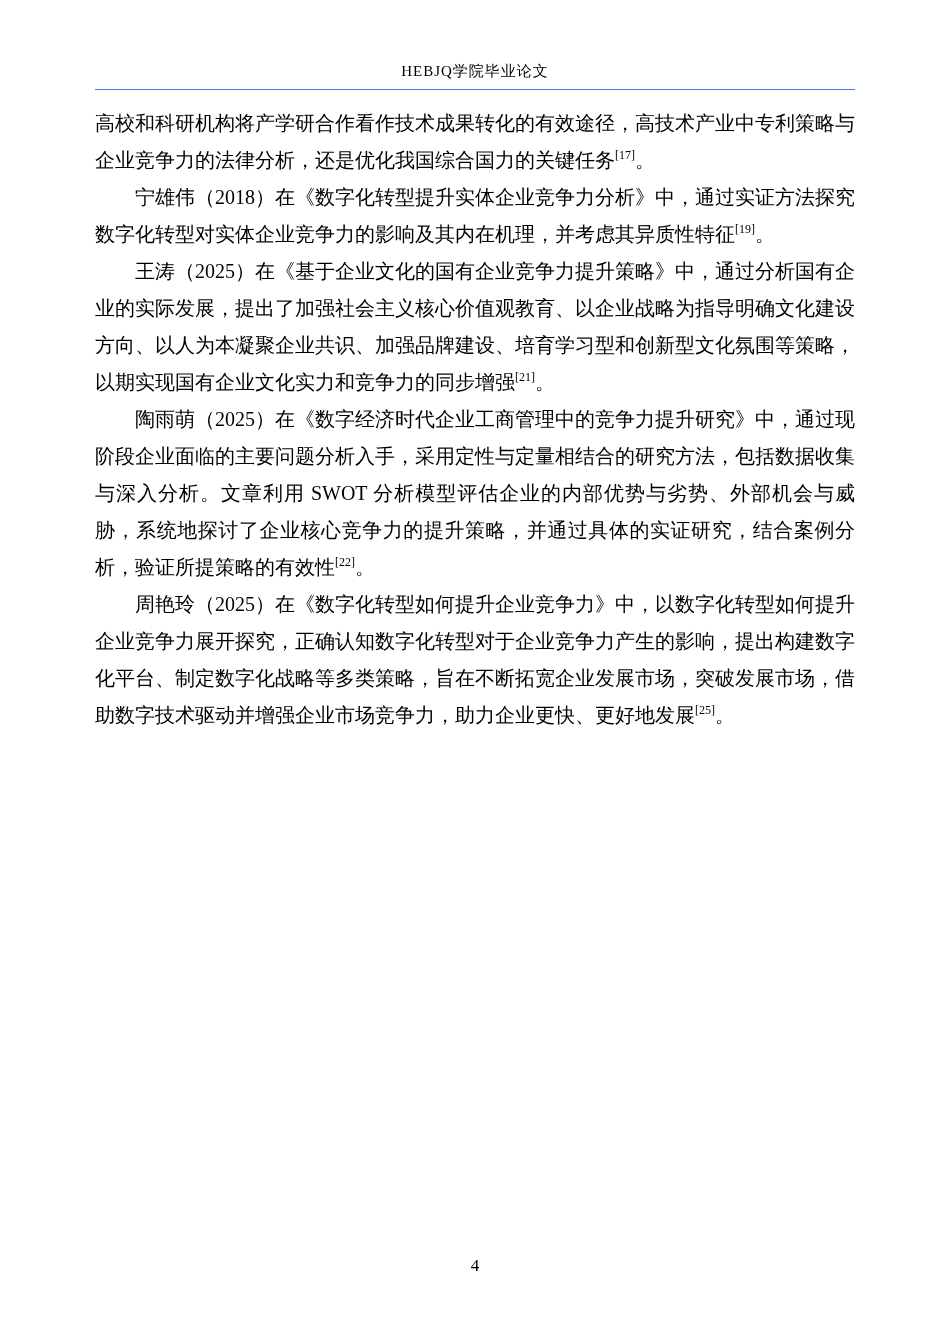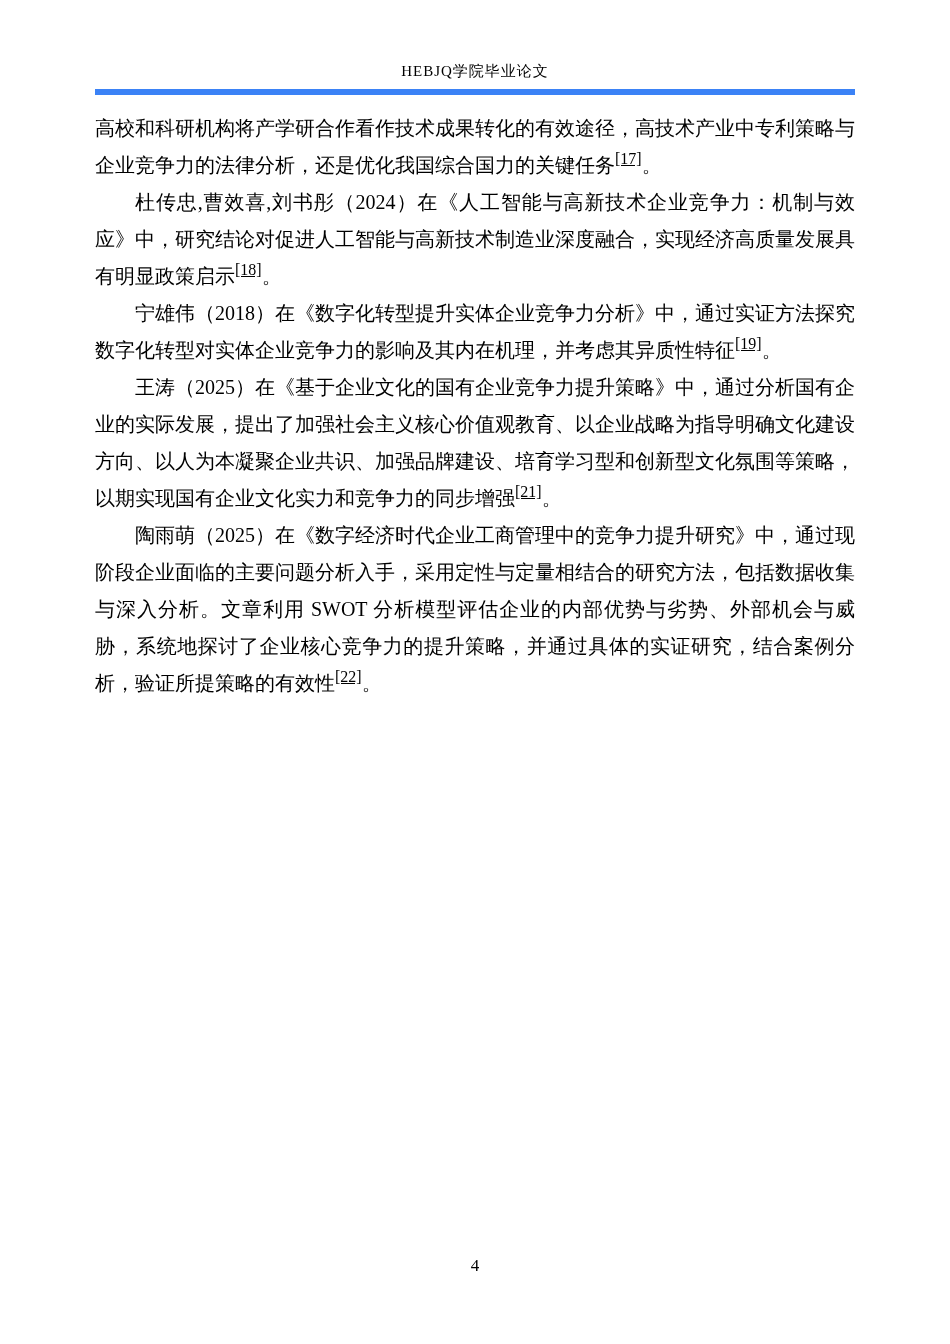--- a/index.html
+++ b/index.html
@@ -17,21 +17,21 @@
     position: relative;
     width: 950px;
     height: 1344px;
     box-sizing: border-box;
     background: #ffffff;
     padding: 62px 95px 0 95px;
     overflow: hidden;
   }
   .page-header {
     text-align: center;
-    border-bottom: 6px solid #3b82f6;
+    border-bottom: 1px solid #3b82f6;
     padding-bottom: 9px;
   }
   .header-title {
     font-size: 15px;
     letter-spacing: 1px;
     line-height: 18px;
   }
   .page-body {
     margin-top: 15px;
     font-size: 20px;
@@ -41,24 +41,23 @@
   }
   .para {
     margin: 0;
     padding: 0;
     text-indent: 2em;
   }
   .para.no-indent {
     text-indent: 0;
   }
   sup.cite {
-    font-size: 16px;
+    font-size: 12px;
     line-height: 0;
     vertical-align: super;
-    text-decoration: underline;
   }
   .page-footer {
     position: absolute;
     left: 0;
     bottom: 68px;
     width: 100%;
     text-align: center;
   }
   .page-number {
     font-size: 17px;
@@ -70,31 +69,31 @@
 <div class="page">
 
   <header class="page-header">
     <div class="header-title">HEBJQ学院毕业论文</div>
   </header>
 
   <main class="page-body">
 
     <p class="para no-indent"><span>高校和科研机构将产学研合作看作技术成果转化的有效途径，高技术产业中专利策略与企业竞争力的法律分析，还是优化我国综合国力的关键任务</span><sup class="cite">[17]</sup><span>。</span></p>
 
-    <p class="para"><span>杜传忠,曹效喜,刘书彤（2024）在《人工智能与高新技术企业竞争力：机制与效应》中，研究结论对促进人工智能与高新技术制造业深度融合，实现经济高质量发展具有明显政策启示</span><sup class="cite">[18]</sup><span>。</span></p>
 
     <p class="para"><span>宁雄伟（2018）在《数字化转型提升实体企业竞争力分析》中，通过实证方法探究数字化转型对实体企业竞争力的影响及其内在机理，并考虑其异质性特征</span><sup class="cite">[19]</sup><span>。</span></p>
 
 
     <p class="para"><span>王涛（2025）在《基于企业文化的国有企业竞争力提升策略》中，通过分析国有企业的实际发展，提出了加强社会主义核心价值观教育、以企业战略为指导明确文化建设方向、以人为本凝聚企业共识、加强品牌建设、培育学习型和创新型文化氛围等策略，以期实现国有企业文化实力和竞争力的同步增强</span><sup class="cite">[21]</sup><span>。</span></p>
 
     <p class="para"><span>陶雨萌（2025）在《数字经济时代企业工商管理中的竞争力提升研究》中，通过现阶段企业面临的主要问题分析入手，采用定性与定量相结合的研究方法，包括数据收集与深入分析。文章利用 SWOT 分析模型评估企业的内部优势与劣势、外部机会与威胁，系统地探讨了企业核心竞争力的提升策略，并通过具体的实证研究，结合案例分析，验证所提策略的有效性</span><sup class="cite">[22]</sup><span>。</span></p>
 
 
 
+    <p class="para"><span>周艳玲（2025）在《数字化转型如何提升企业竞争力》中，以数字化转型如何提升企业竞争力展开探究，正确认知数字化转型对于企业竞争力产生的影响，提出构建数字化平台、制定数字化战略等多类策略，旨在不断拓宽企业发展市场，突破发展市场，借助数字技术驱动并增强企业市场竞争力，助力企业更快、更好地发展</span><sup class="cite">[25]</sup><span>。</span></p>
 
   </main>
 
   <footer class="page-footer">
     <div class="page-number">4</div>
   </footer>
 
 </div>
 
 </body></html>

